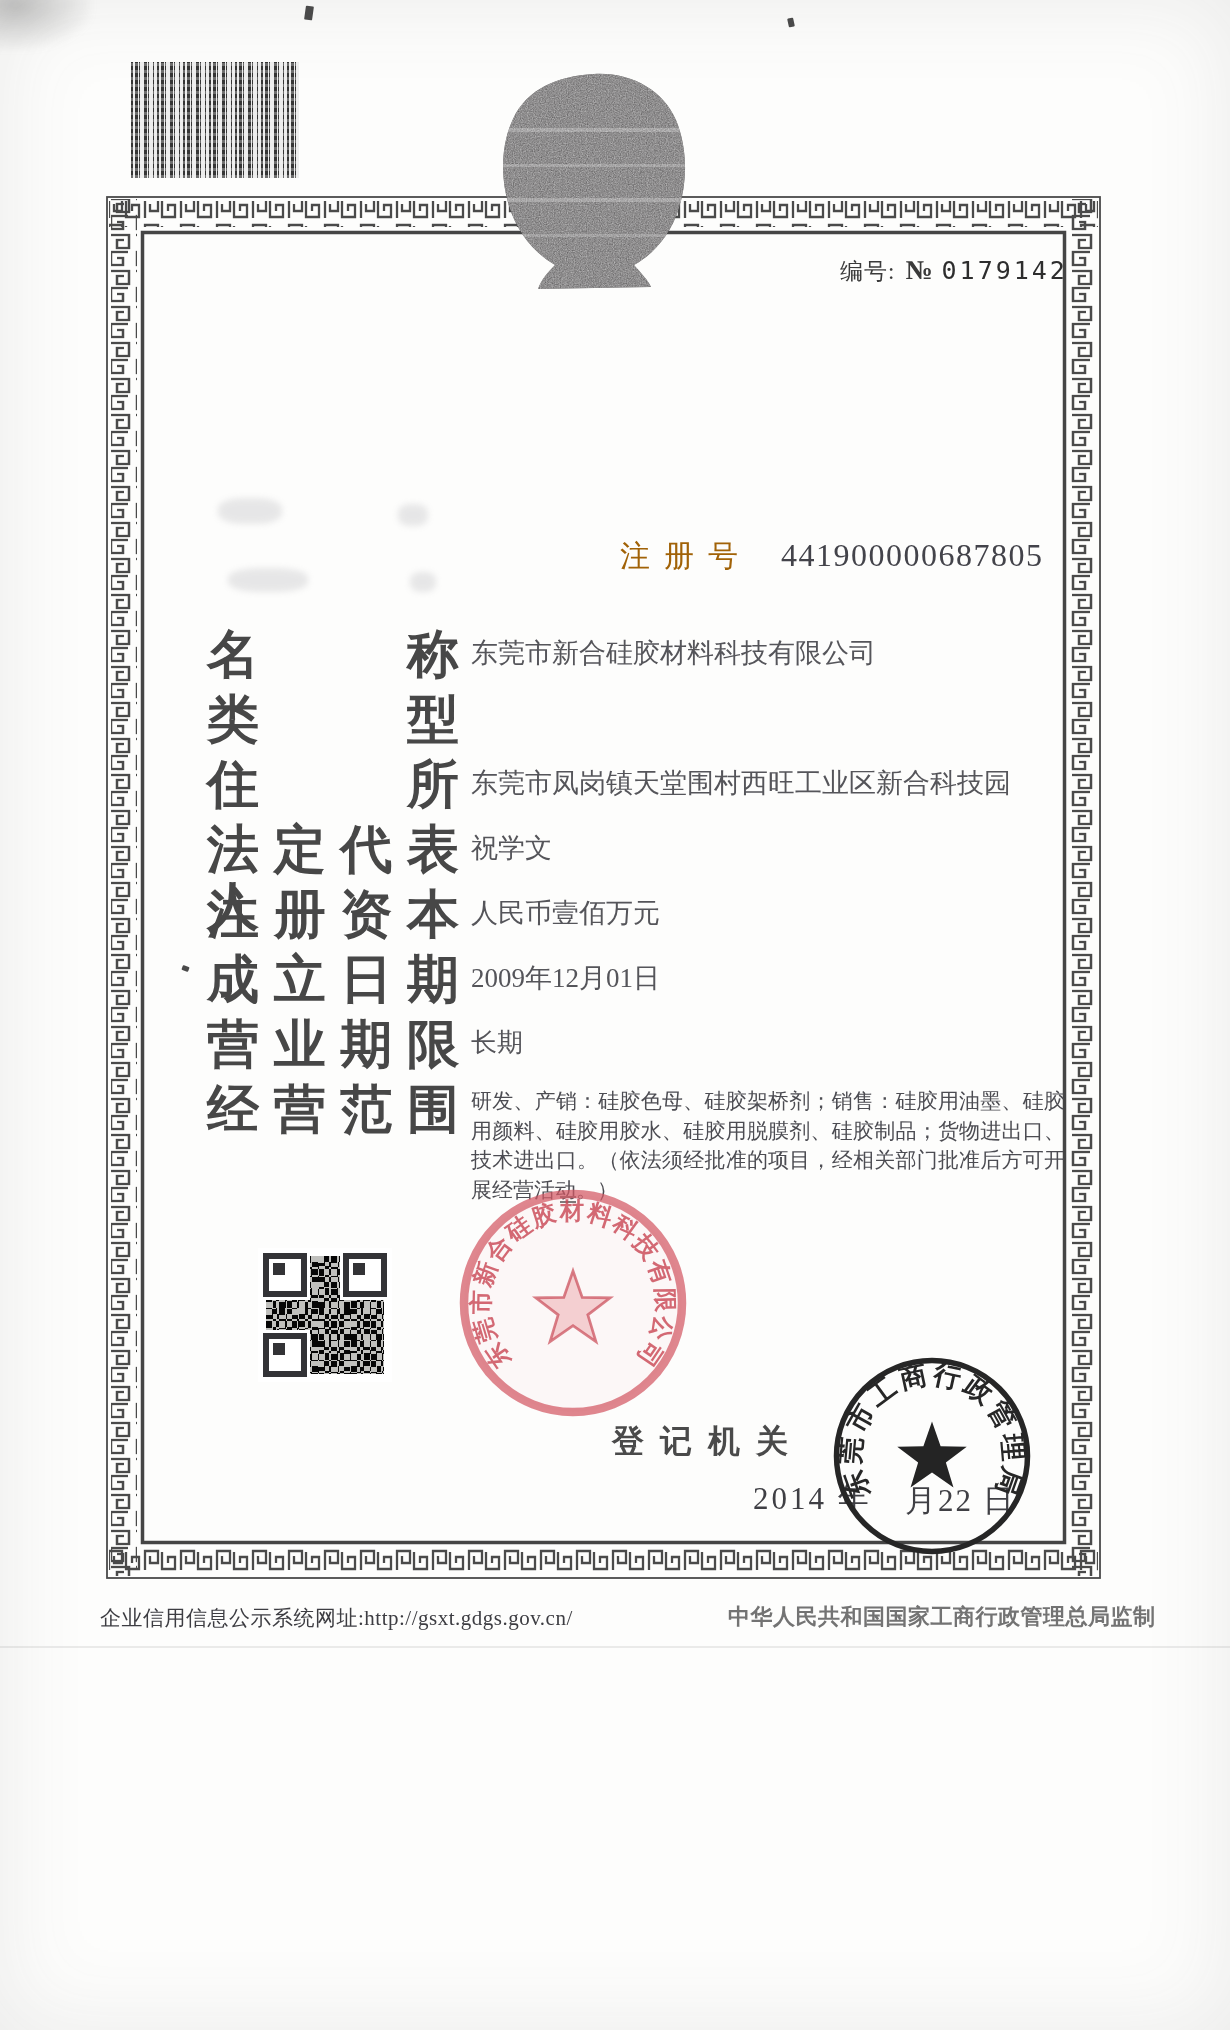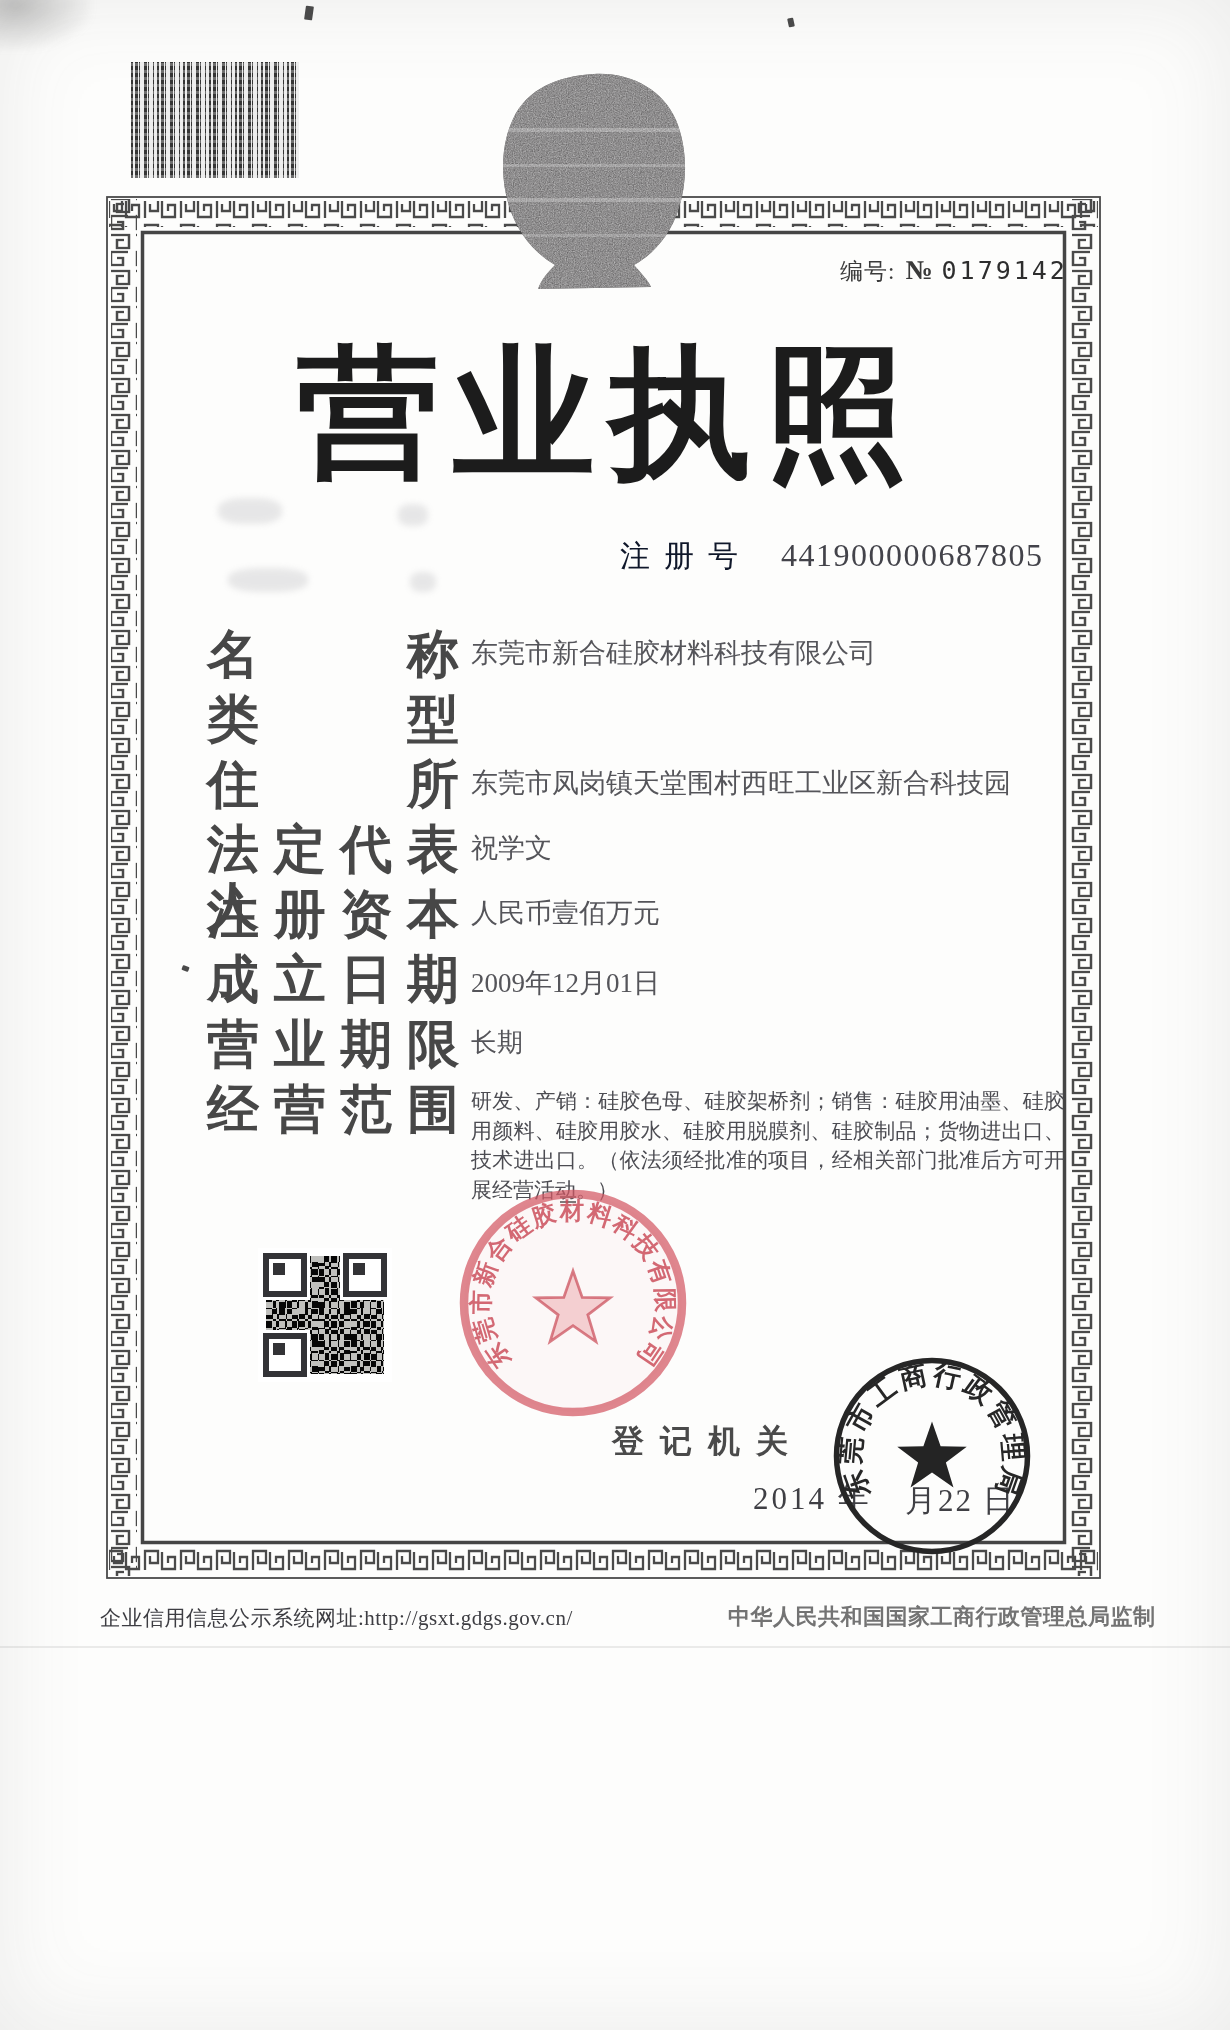--- a/index.html
+++ b/index.html
@@ -27,21 +27,21 @@
   
   .emblem{position:absolute;left:491px;top:68px;filter:blur(.3px);}
   
   .serial{position:absolute;left:840px;top:255px;font-size:23px;color:#3a3a3a;letter-spacing:1px;white-space:nowrap;}
   .serial .no-sym{font-weight:bold;font-size:27px;margin:0 8px 0 10px;}
   .serial .no-digits{font-family:"DejaVu Sans Mono",monospace;font-size:25px;letter-spacing:3px;color:#2d2d2d;}
   .title{position:absolute;left:297px;top:338px;width:640px;
     font-family:"Liberation Sans",sans-serif;font-weight:900;font-size:142px;
     letter-spacing:14px;color:#1c1c1c;white-space:nowrap;line-height:1.05;}
   .regline{position:absolute;left:620px;top:536px;white-space:nowrap;}
-  .regline .reg-label{font-size:30px;color:#0f172a;letter-spacing:14px;}
+  .regline .reg-label{font-size:30px;color:#a16207;letter-spacing:14px;}
   .regline .reg-number{font-size:32px;color:#43434a;letter-spacing:1.5px;margin-left:25px;}
   
   .field-row{position:absolute;left:207px;width:860px;display:flex;align-items:flex-start;}
   .field-label{width:252px;flex:0 0 252px;font-size:52px;font-weight:600;color:#474747;
     text-align:justify;text-align-last:justify;text-justify:inter-character;line-height:1.1;}
   .field-value{margin-left:12px;padding-top:9px;font-size:27px;color:#55555a;line-height:1.38;}
   .v-type{font-size:26px;} .v-term{font-size:26px;}
   .v-scope{font-size:21px;width:594px;padding-top:6px;line-height:29.5px;color:#4c4c52;text-align:justify;}
   .artifact-lines{position:absolute;left:560px;top:1196px;width:16px;}
   .artifact-lines div{height:2px;background:#777;margin-bottom:3px;}
@@ -121,21 +121,20 @@
       <rect x="10" y="96" width="190" height="3" fill="rgba(255,255,255,0.22)"></rect>
       <rect x="10" y="130" width="190" height="4" fill="rgba(255,255,255,0.25)"></rect>
       <rect x="10" y="166" width="190" height="3" fill="rgba(255,255,255,0.2)"></rect>
     </g>
   </svg>
 
   <div class="serial">
     <span>编号:</span><span class="no-sym">№</span><span class="no-digits">0179142</span>
   </div>
 
-  <div class="title">营业执照</div>
 
   <div class="regline">
     <span class="reg-label">注册号</span>
     <span class="reg-number">441900000687805</span>
   </div>
 
   <div class="field-row" style="top:626px;">
     <div class="field-label">名称</div>
     <div class="field-value">东莞市新合硅胶材料科技有限公司</div>
   </div>
@@ -147,21 +146,21 @@
     <div class="field-value">东莞市凤岗镇天堂围村西旺工业区新合科技园</div>
   </div>
   <div class="field-row" style="top:821px;">
     <div class="field-label">法定代表人</div>
     <div class="field-value">祝学文</div>
   </div>
   <div class="field-row" style="top:886px;">
     <div class="field-label">注册资本</div>
     <div class="field-value">人民币壹佰万元</div>
   </div>
-  <div class="field-row" style="top:951px;align-items:center;">
+  <div class="field-row" style="top:951px;">
     <div class="field-label">成立日期</div>
     <div class="field-value">2009年12月01日</div>
   </div>
   <div class="field-row" style="top:1016px;">
     <div class="field-label">营业期限</div>
     <div class="field-value v-term">长期</div>
   </div>
   <div class="field-row" style="top:1081px;">
     <div class="field-label">经营范围</div>
     <div class="field-value v-scope">研发、产销：硅胶色母、硅胶架桥剂；销售：硅胶用油墨、硅胶用颜料、硅胶用胶水、硅胶用脱膜剂、硅胶制品；货物进出口、技术进出口。（依法须经批准的项目，经相关部门批准后方可开展经营活动。）</div>

